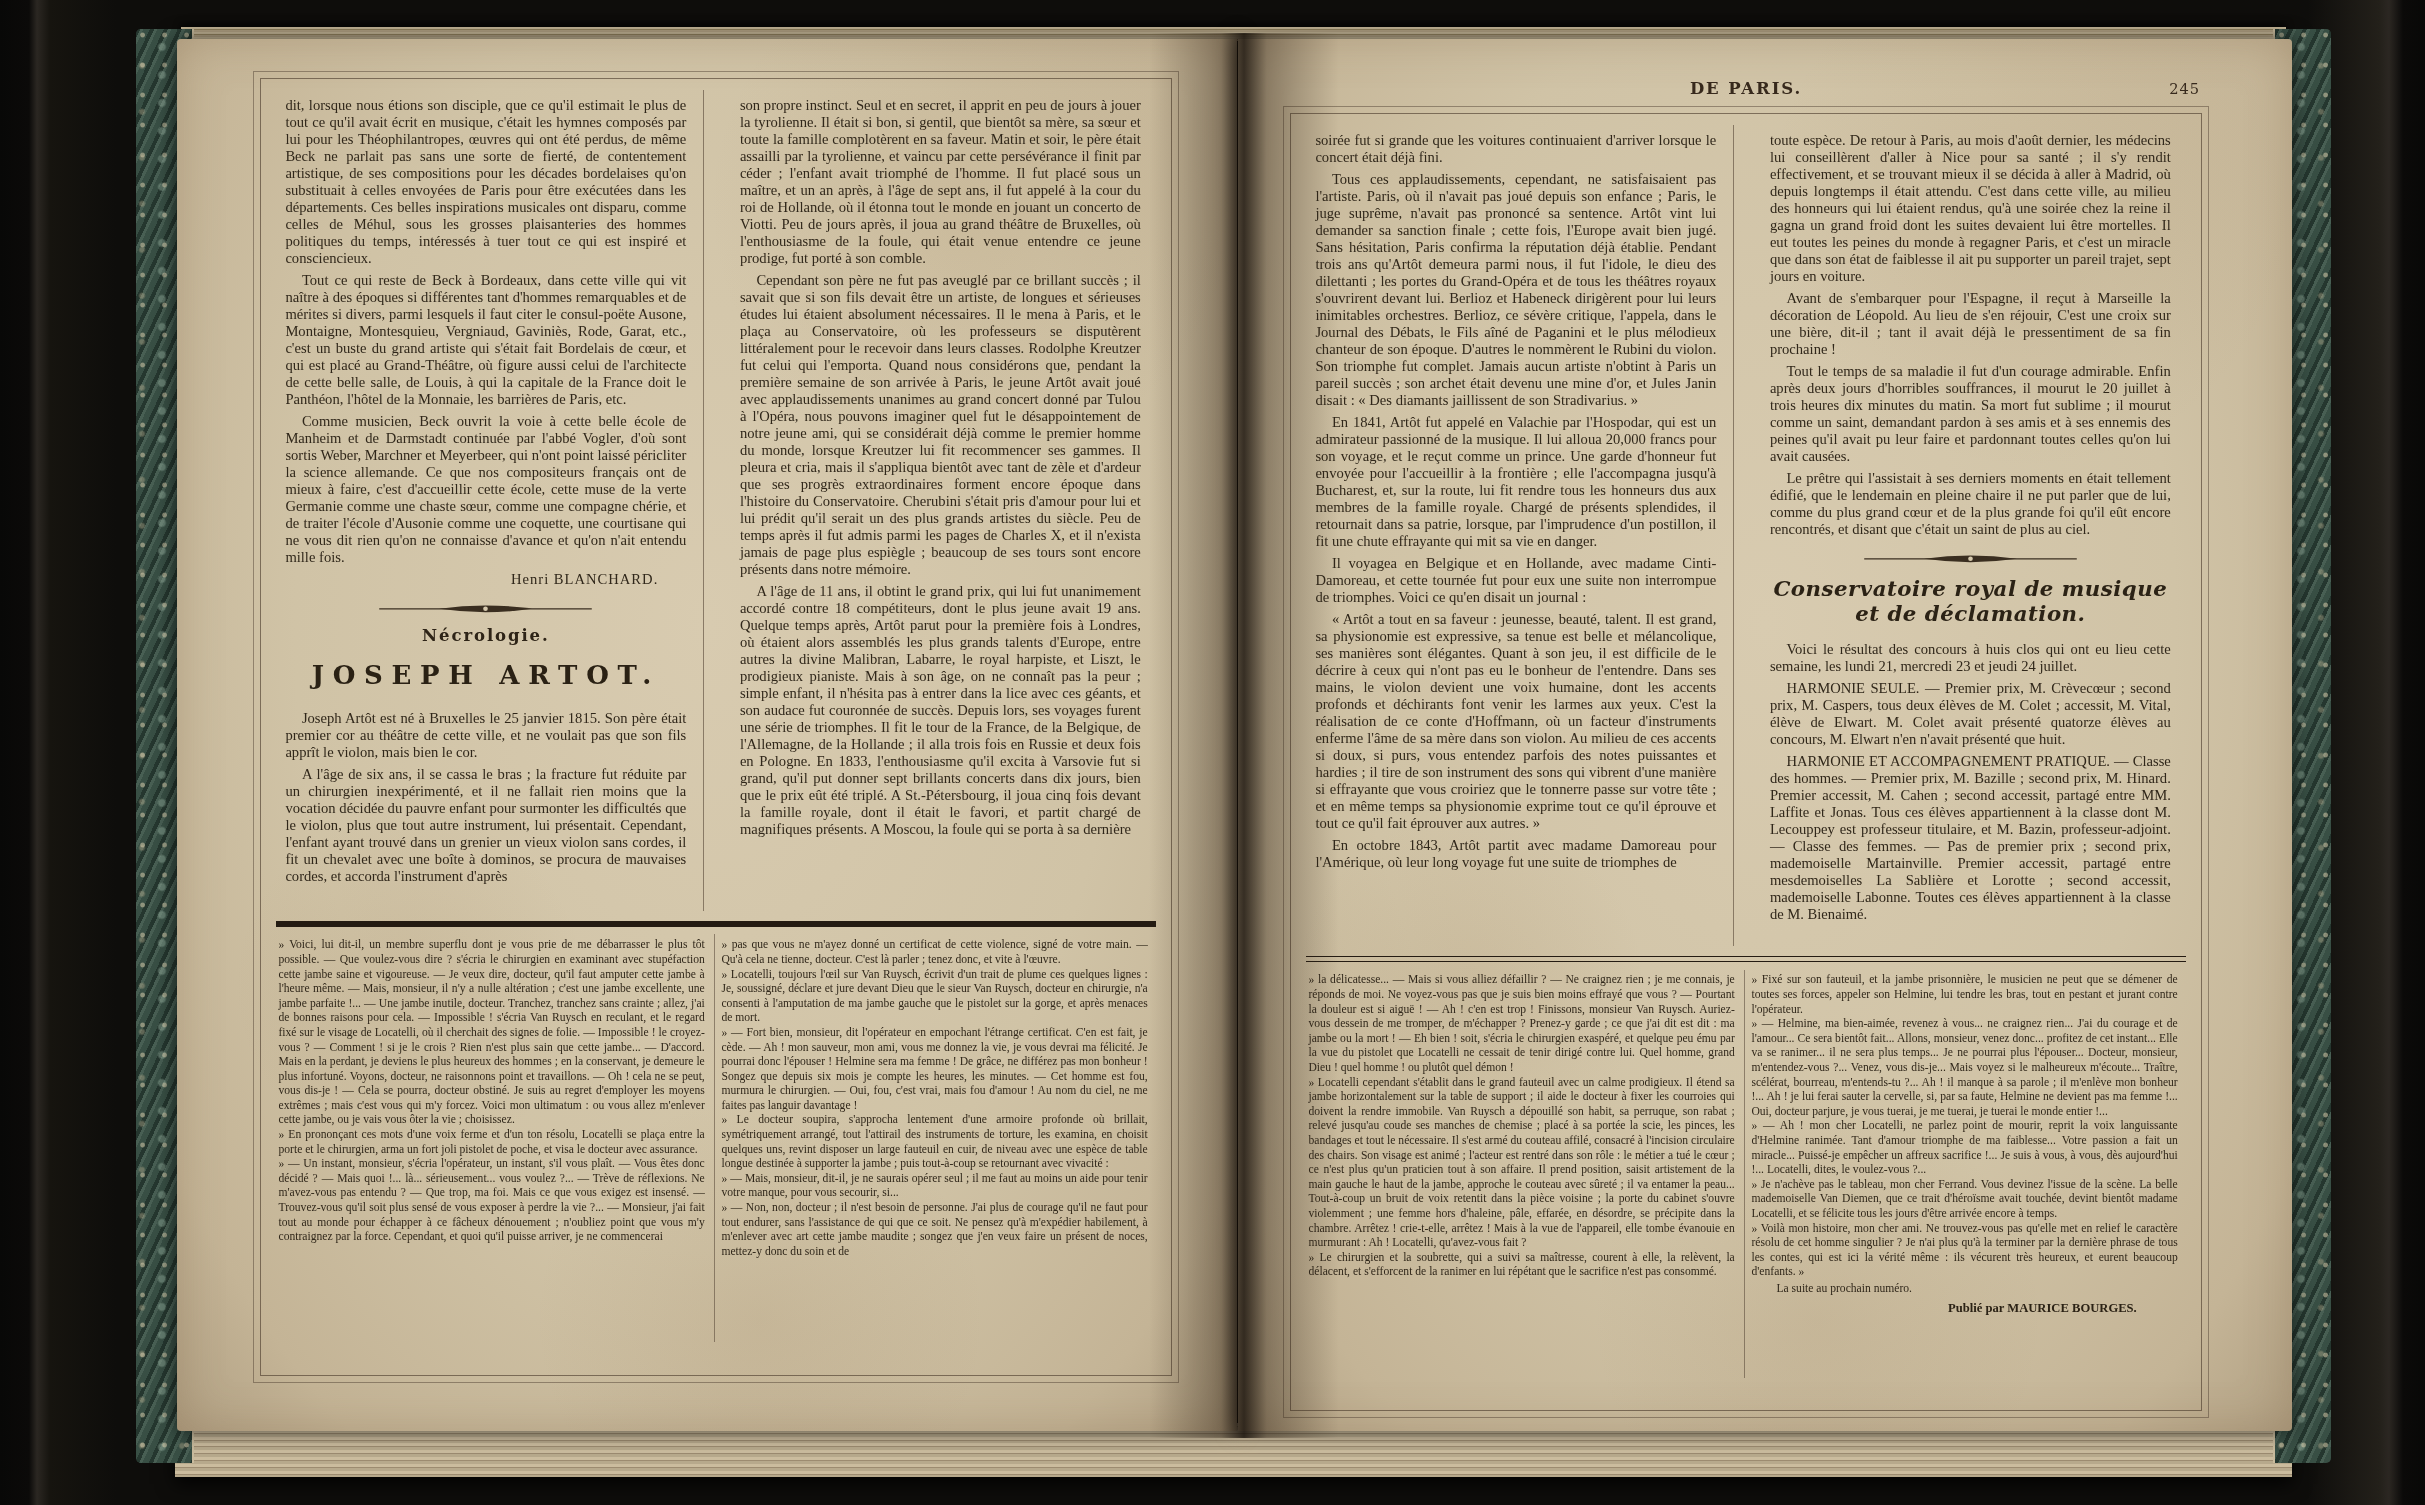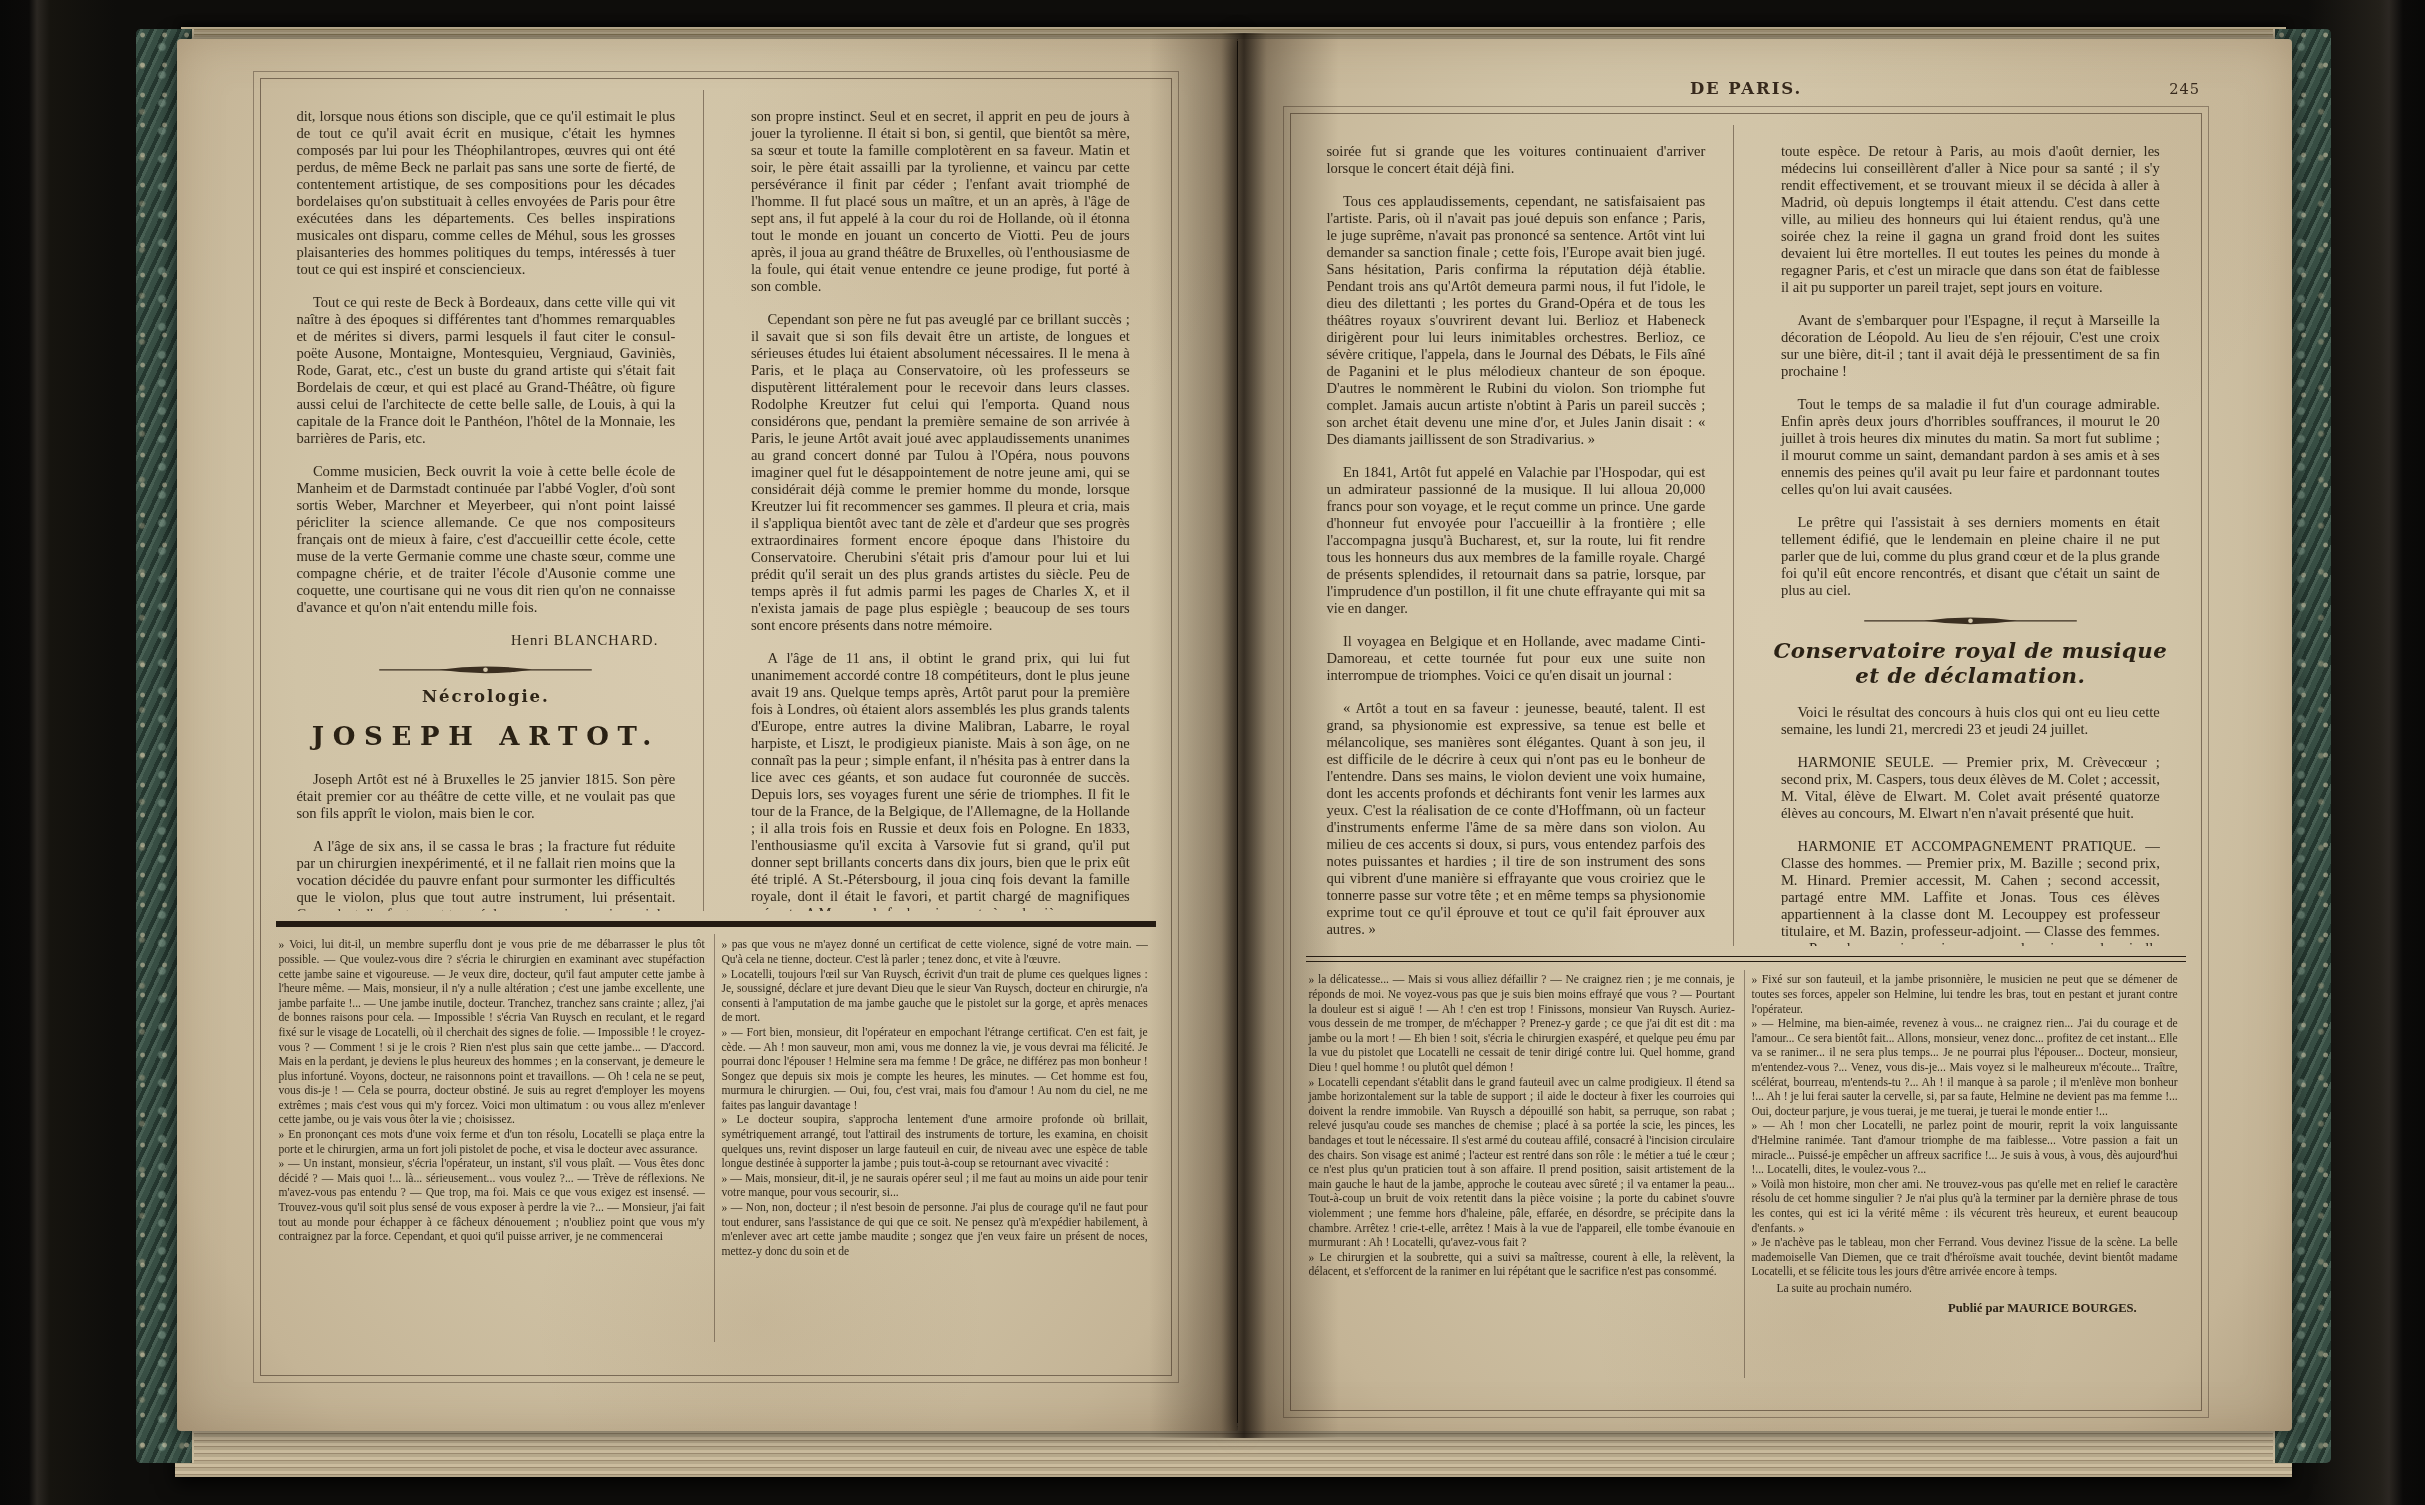--- a/index.html
+++ b/index.html
@@ -41,21 +41,21 @@
   .running-title{position:absolute;left:0;right:0;text-align:center;top:1.9px;
     font:bold 16.5px/19.4px "DejaVu Serif",serif;letter-spacing:1.9px;}
   .pageno{position:absolute;top:1.9px;font:14.6px/19.4px "DejaVu Serif",serif;letter-spacing:1px;}
   .pageno.nleft{left:1.9px;} .pageno.nright{right:1.9px;}
   .content-frame{position:relative;height:1277px;border:1px solid rgba(72,56,42,.62);
     padding:11.6px 13.6px 7.8px;}
   .content-frame::before{content:"";position:absolute;inset:-7.8px;border:1px solid rgba(72,56,42,.45);pointer-events:none;}
   .main-cols{display:flex;height:821px;overflow:hidden;}
   .mcol{width:50%;padding:1.9px 11.6px 0 5.8px;overflow:hidden;text-align:justify;}
   .mcol.second{border-left:1px solid rgba(72,56,42,.55);padding-left:31px;}
-  .mcol p{margin:16px;font:14.6px/17px "Liberation Serif",serif;color:#30271a;text-indent:16.5px;}
+  .mcol p{margin:5px;font:14.6px/17px "Liberation Serif",serif;color:#30271a;text-indent:16.5px;}
   .mcol p.cont{text-indent:0;}
   .signature{text-align:right;padding-right:33px;margin:2.9px 0 7.8px;font:14.6px/17.5px "Liberation Serif",serif;
     letter-spacing:1px;color:#30271a;}
   .ornament{display:flex;justify-content:center;margin:14.6px 0 11.6px;}
   .kicker{text-align:center;font:bold 16.5px/19.4px "DejaVu Serif",serif;letter-spacing:1.9px;color:#2e2417;margin:3.9px 0 15.5px;}
   .article-title{text-align:center;font:bold 26px/29px "DejaVu Serif",serif;letter-spacing:8.7px;color:#2a2114;margin:0 0 19.4px;}
   .conservatoire-title{text-align:center;font:bold italic 21.3px/25px "DejaVu Serif",serif;
     letter-spacing:0.5px;color:#2b2215;margin:11.6px 0 15.5px;}
   .feuilleton-sep{margin:9.7px 1.9px 7.8px;}
   .feuilleton-sep.heavy{height:5.8px;background:#241b12;}
@@ -162,22 +162,22 @@
           <div class="feuilleton-cols">
             <div class="fcol">
               <p>» la délicatesse... — Mais si vous alliez défaillir ? — Ne craignez rien ; je me connais, je réponds de moi. Ne voyez-vous pas que je suis bien moins effrayé que vous ? — Pourtant la douleur est si aiguë ! — Ah ! c'en est trop ! Finissons, monsieur Van Ruysch. Auriez-vous dessein de me tromper, de m'échapper ? Prenez-y garde ; ce que j'ai dit est dit : ma jambe ou la mort ! — Eh bien ! soit, s'écria le chirurgien exaspéré, et quelque peu ému par la vue du pistolet que Locatelli ne cessait de tenir dirigé contre lui. Quel homme, grand Dieu ! quel homme ! ou plutôt quel démon !</p>
               <p>» Locatelli cependant s'établit dans le grand fauteuil avec un calme prodigieux. Il étend sa jambe horizontalement sur la table de support ; il aide le docteur à fixer les courroies qui doivent la rendre immobile. Van Ruysch a dépouillé son habit, sa perruque, son rabat ; relevé jusqu'au coude ses manches de chemise ; placé à sa portée la scie, les pinces, les bandages et tout le nécessaire. Il s'est armé du couteau affilé, consacré à l'incision circulaire des chairs. Son visage est animé ; l'acteur est rentré dans son rôle : le métier a tué le cœur ; ce n'est plus qu'un praticien tout à son affaire. Il prend position, saisit artistement de la main gauche le haut de la jambe, approche le couteau avec sûreté ; il va entamer la peau... Tout-à-coup un bruit de voix retentit dans la pièce voisine ; la porte du cabinet s'ouvre violemment ; une femme hors d'haleine, pâle, effarée, en désordre, se précipite dans la chambre. Arrêtez ! crie-t-elle, arrêtez ! Mais à la vue de l'appareil, elle tombe évanouie en murmurant : Ah ! Locatelli, qu'avez-vous fait ?</p>
               <p>» Le chirurgien et la soubrette, qui a suivi sa maîtresse, courent à elle, la relèvent, la délacent, et s'efforcent de la ranimer en lui répétant que le sacrifice n'est pas consommé.</p>
             </div>
             <div class="fcol second">
               <p>» Fixé sur son fauteuil, et la jambe prisonnière, le musicien ne peut que se démener de toutes ses forces, appeler son Helmine, lui tendre les bras, tout en pestant et jurant contre l'opérateur.</p>
               <p>» — Helmine, ma bien-aimée, revenez à vous... ne craignez rien... J'ai du courage et de l'amour... Ce sera bientôt fait... Allons, monsieur, venez donc... profitez de cet instant... Elle va se ranimer... il ne sera plus temps... Je ne pourrai plus l'épouser... Docteur, monsieur, m'entendez-vous ?... Venez, vous dis-je... Mais voyez si le malheureux m'écoute... Traître, scélérat, bourreau, m'entends-tu ?... Ah ! il manque à sa parole ; il m'enlève mon bonheur !... Ah ! je lui ferai sauter la cervelle, si, par sa faute, Helmine ne devient pas ma femme !... Oui, docteur parjure, je vous tuerai, je me tuerai, je tuerai le monde entier !...</p>
               <p>» — Ah ! mon cher Locatelli, ne parlez point de mourir, reprit la voix languissante d'Helmine ranimée. Tant d'amour triomphe de ma faiblesse... Votre passion a fait un miracle... Puissé-je empêcher un affreux sacrifice !... Je suis à vous, à vous, dès aujourd'hui !... Locatelli, dites, le voulez-vous ?...</p>
+              <p>» Je n'achève pas le tableau, mon cher Ferrand. Vous devinez l'issue de la scène. La belle mademoiselle Van Diemen, que ce trait d'héroïsme avait touchée, devint bientôt madame Locatelli, et se félicite tous les jours d'être arrivée encore à temps.</p>
               <p>» Voilà mon histoire, mon cher ami. Ne trouvez-vous pas qu'elle met en relief le caractère résolu de cet homme singulier ? Je n'ai plus qu'à la terminer par la dernière phrase de tous les contes, qui est ici la vérité même : ils vécurent très heureux, et eurent beaucoup d'enfants. »</p>
-              <p>» Je n'achève pas le tableau, mon cher Ferrand. Vous devinez l'issue de la scène. La belle mademoiselle Van Diemen, que ce trait d'héroïsme avait touchée, devint bientôt madame Locatelli, et se félicite tous les jours d'être arrivée encore à temps.</p>
               <p class="continuation-note">La suite au prochain numéro.</p>
               <div class="publisher">Publié par MAURICE BOURGES.</div>
             </div>
           </div>
         </div>
       </div>
     </div>
 
     <div class="gutter"></div>
   </div>

